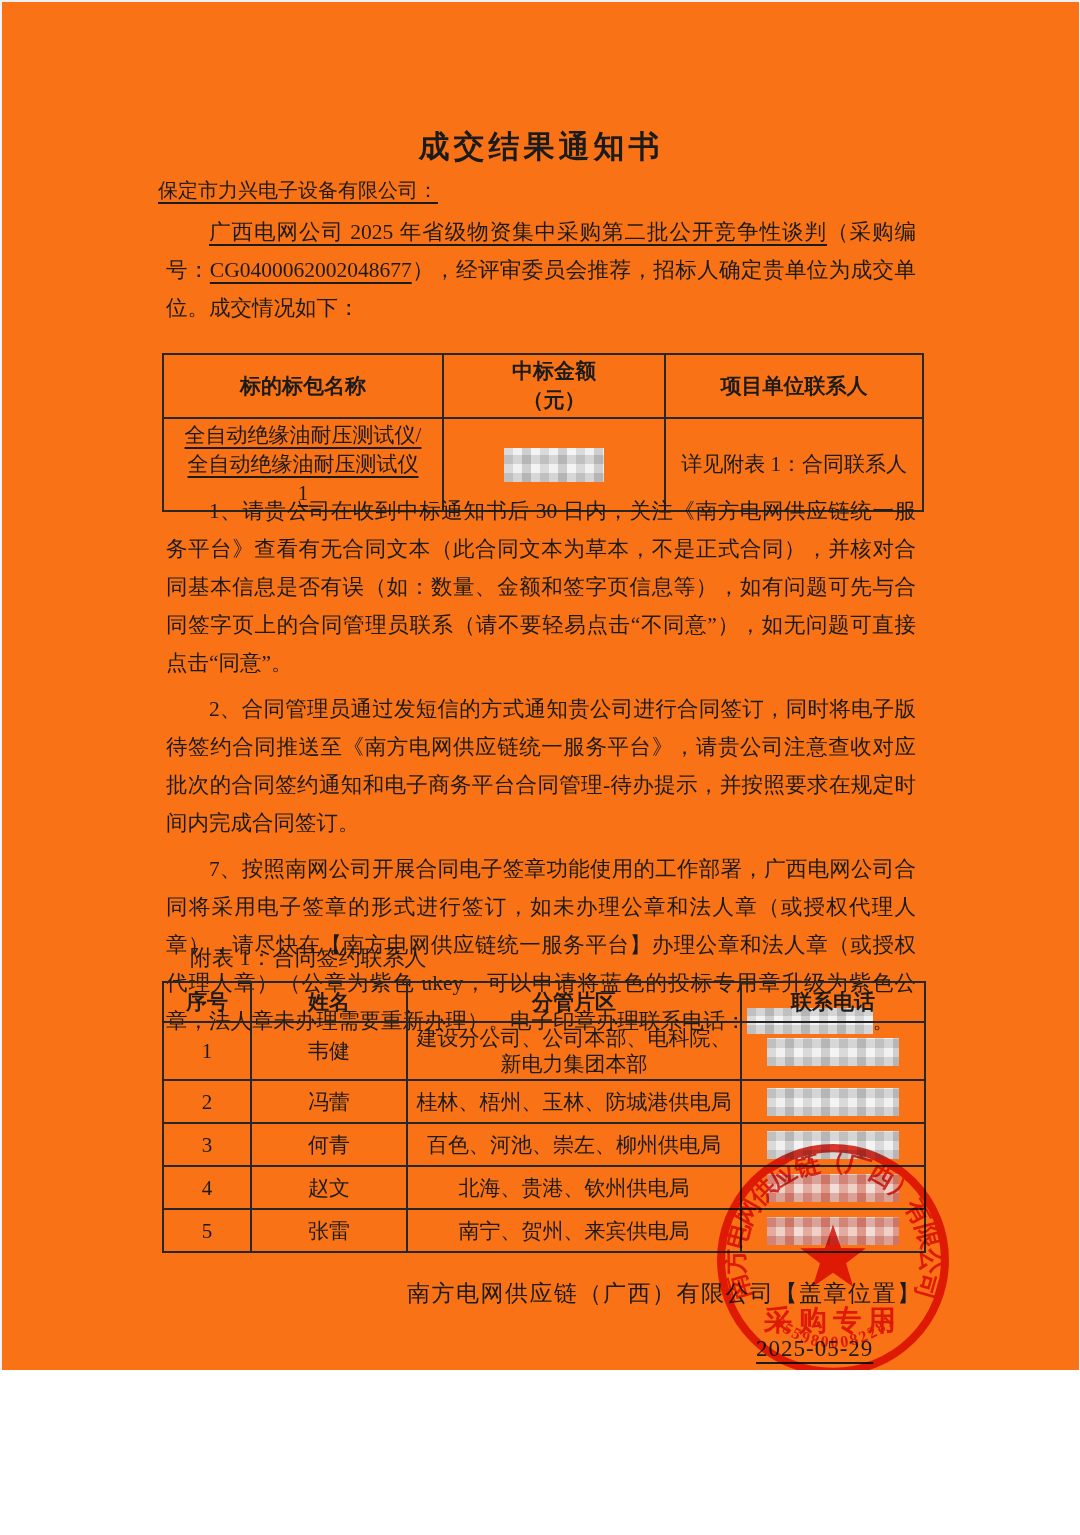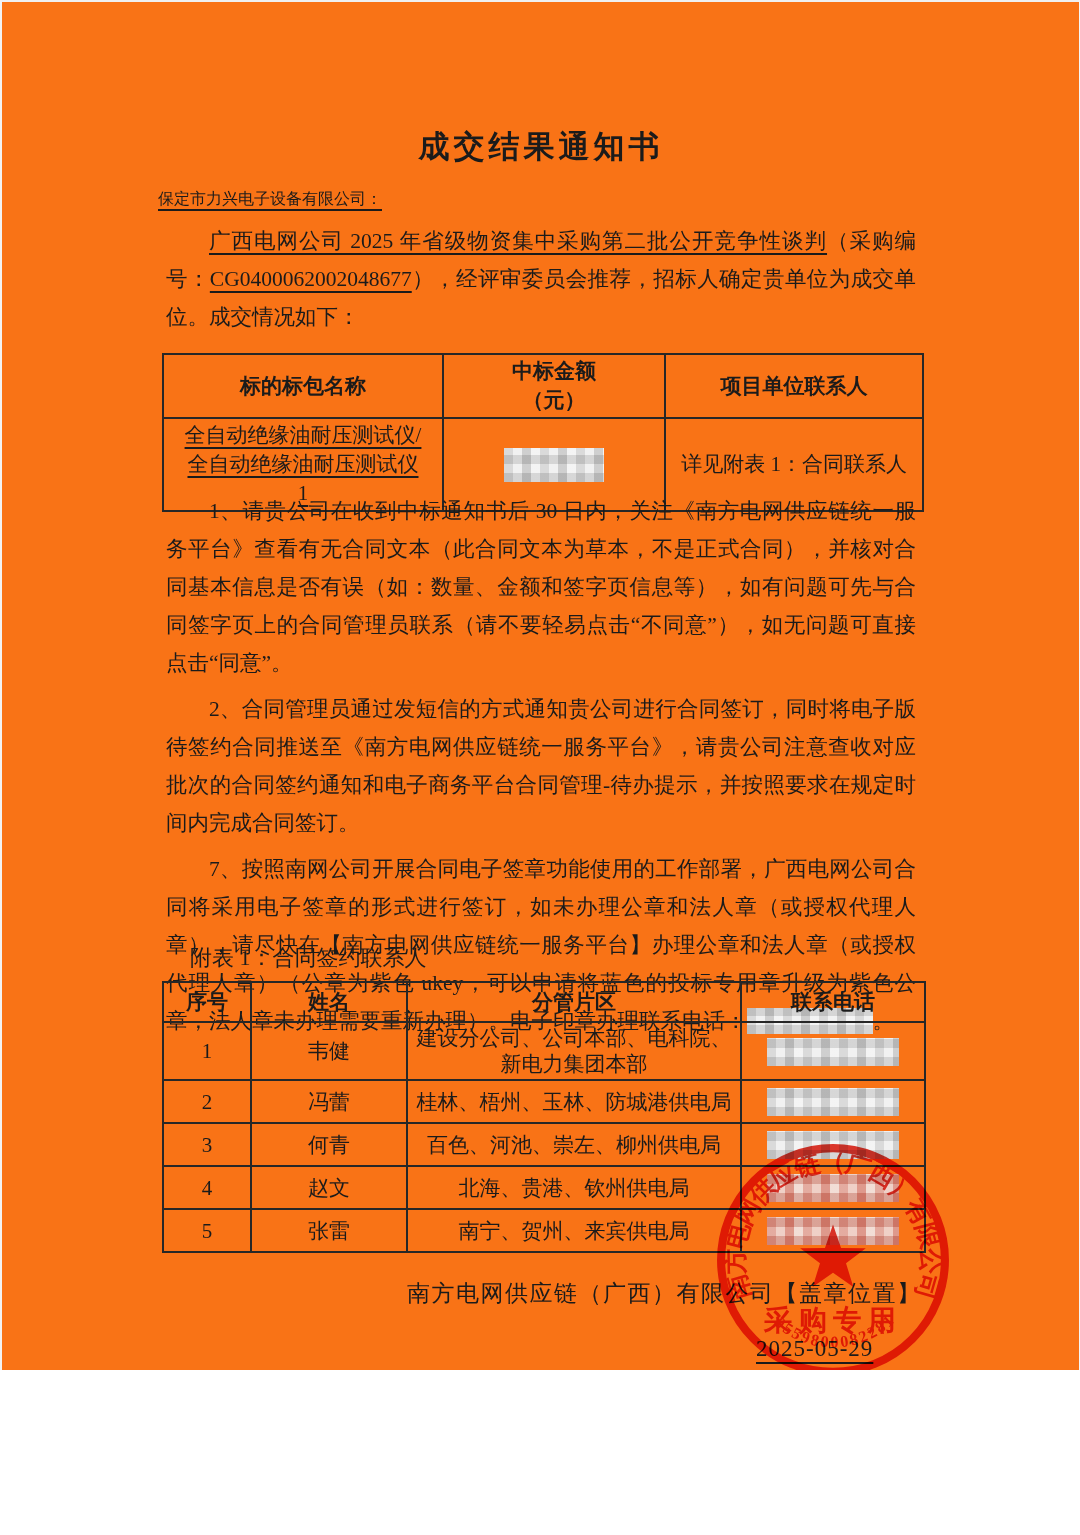--- a/index.html
+++ b/index.html
@@ -16,21 +16,21 @@
     border-top:2px solid #f0f0f0;border-left:2px solid #f3f3f3;border-right:1px solid #f5f5f5;
     pointer-events:none;
   }
   .abs{position:absolute;}
   .content{left:158px;width:766px;}
   .doc-title{
     margin:0;text-align:center;
     font-size:31px;font-weight:700;letter-spacing:4px;line-height:45px;
   }
   .addressee{
-    margin:11px 0 0;font-size:16px;line-height:38px;
+    margin:2px 0 0;font-size:20px;line-height:38px;
   }
   .u{text-decoration:underline;text-underline-offset:5px;text-decoration-thickness:1.5px;}
   .body-text{
     font-size:21.5px;line-height:38px;text-align:justify;margin:8px;
   }
   .indent{text-indent:2em;}
   
   table{border-collapse:collapse;table-layout:fixed;}
   td,th{border:2px solid #272727;text-align:center;vertical-align:middle;
         font-size:21px;line-height:29px;padding:2px 8px;font-weight:400;}

